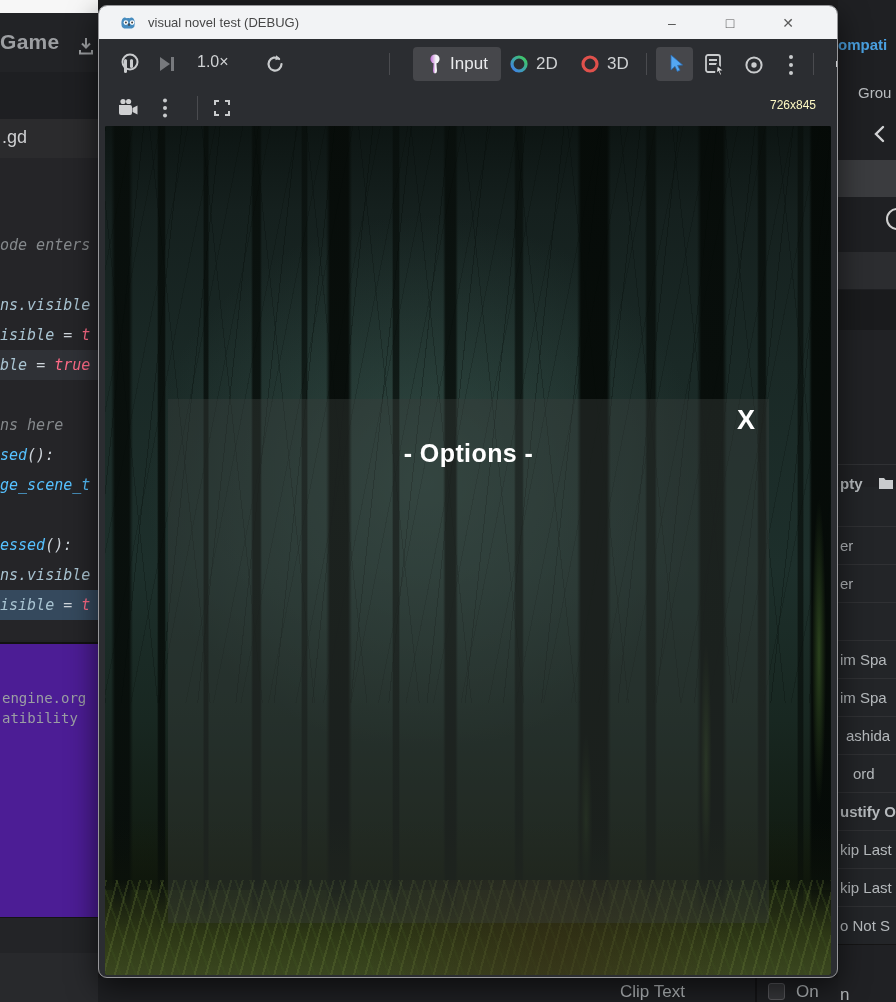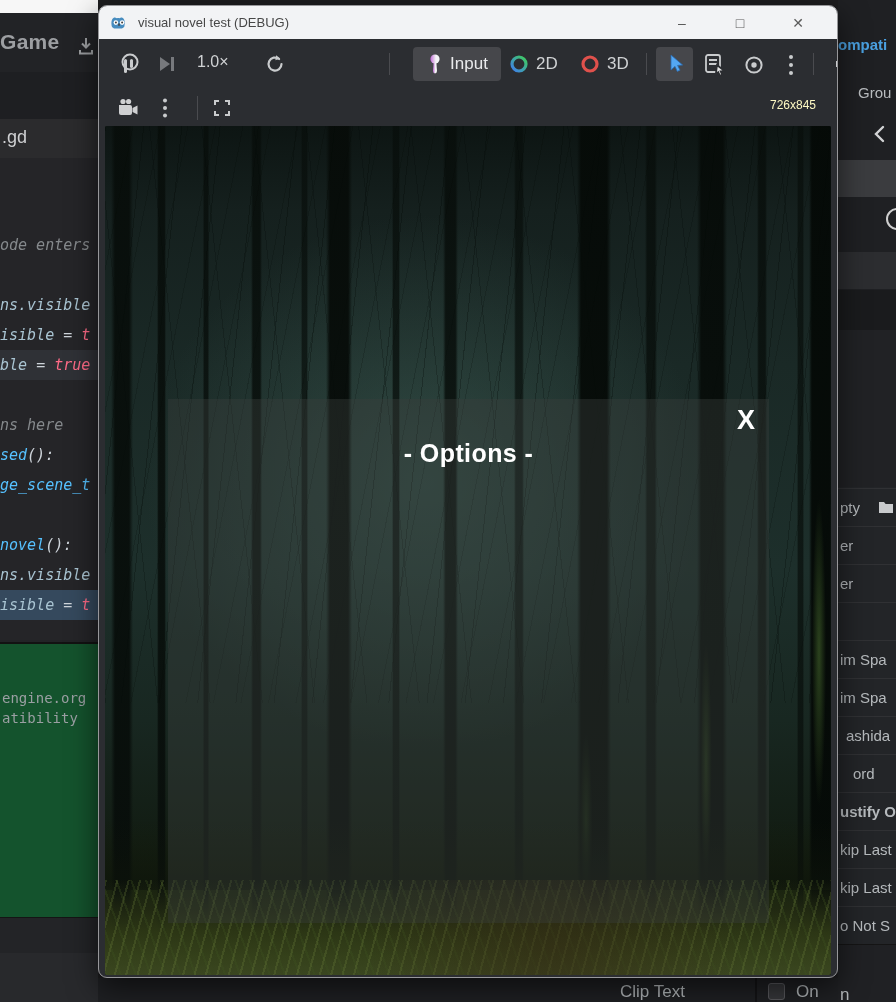--- a/index.html
+++ b/index.html
@@ -16,21 +16,21 @@
   .left-sub{left:0;top:72px;width:98px;height:47px;background:#1e1f22;}
   .file-row{left:0;top:119px;width:98px;height:39px;background:#2b2b2d;}
   .file-row span{position:absolute;left:2px;top:8px;font-size:18px;color:#cfd0d2;font-family:"Liberation Sans",sans-serif;}
   .code-zone{left:0;top:158px;width:98px;height:482px;background:#252528;}
   .code-line{position:absolute;left:0;width:98px;height:30px;line-height:30px;
              font-family:"DejaVu Sans Mono",monospace;font-size:15px;white-space:pre;overflow:hidden;font-style:italic;}
   .code-line.band{background:#2f3136;}
   .code-line.sel{background:rgba(62,92,122,.65);}
   .tok-com{color:#85898c}.tok-mem{color:#a9c4d2}.tok-op{color:#ced4da}
   .tok-kw{color:#ff6b87}.tok-fn{color:#56c1ff}
-  .output-zone{left:0;top:642px;width:98px;height:273px;background:#14532d;border-top:2px solid #121212;padding-left:44px;}
+  .output-zone{left:0;top:642px;width:98px;height:273px;background:#4c1d95;border-top:2px solid #121212;padding-left:44px;}
   .out-line{position:absolute;left:2px;font-family:"DejaVu Sans Mono",monospace;font-size:14px;color:#9b9fa3;white-space:pre;}
   .left-band2{left:0;top:917px;width:98px;height:35px;background:#232427;border-top:1px solid #151515;border-bottom:1px solid #151515;}
   .left-band3{left:0;top:953px;width:98px;height:49px;background:#28292c;}
 
   
   .right-panel{right:0;top:0;width:58px;height:1002px;background:#1f2023;overflow:hidden;}
   .renderer{left:0;top:36px;font-size:15px;font-weight:600;color:#4aa0e0;}
   .groups{left:20px;top:84px;font-size:15px;color:#b9bcbf;}
   .chev{left:34px;top:124px;}
   .rsel-band{left:0;top:160px;width:58px;height:37px;background:#3b3c3f;}
@@ -56,21 +56,21 @@
   .bdots i{position:absolute;width:3px;height:3px;background:#9aa0a3;border-radius:50%;}
   .clip-label{left:522px;top:4px;font-size:17px;color:#b5b9bc;}
   .bvline3{left:657px;top:0;width:2px;height:24px;background:#141416;}
   .clip-check{left:670px;top:5px;width:15px;height:15px;background:#37383b;border:1px solid #5a5a5e;border-radius:3px;}
   .on-label{left:698px;top:4px;font-size:17px;color:#b5b9bc;}
 
   
   .game-window{left:98px;top:5px;width:740px;height:973px;border:1px solid #97979a;border-radius:9px;
                box-shadow:0 10px 30px rgba(0,0,0,.6);display:flex;flex-direction:column;overflow:hidden;
                background:#2b2d31;box-sizing:border-box;}
-  .titlebar{height:33px;background:#f2f3f5;display:flex;align-items:center;padding:0 10px;flex:0 0 auto;}
+  .titlebar{height:33px;background:#f2f3f5;display:flex;align-items:center;padding:0 20px;flex:0 0 auto;}
   .titlebar .gicon{margin-right:9px;}
   .wtitle{font-size:13px;color:#474747;}
   .wctls{margin-left:auto;display:flex;align-items:center;}
   .wctl{width:58px;text-align:center;color:#5a5a5a;font-size:14px;cursor:default;}
   .toolbar{height:50px;background:#2b2d31;position:relative;flex:0 0 auto;}
   .toolbar2{height:37px;background:#2b2d31;position:relative;flex:0 0 auto;}
   .tdiv{position:absolute;top:14px;width:1px;height:22px;background:#4a4b4f;}
   .tbtn{position:absolute;top:8px;height:34px;border-radius:4px;display:flex;align-items:center;justify-content:center;}
   .tbtn.active{background:#46474b;}
   .tlabel{font-size:17px;color:#cfd1d3;}
@@ -142,21 +142,21 @@
   </div>
   <div class="abs code-zone"></div>
   <div id="code-lines">
       <div class="code-line" style="top: 230px;"><span class="tok-com">ode enters</span></div>
       <div class="code-line" style="top: 290px;"><span class="tok-mem">ns.visible</span></div>
       <div class="code-line" style="top: 320px;"><span class="tok-mem">isible </span><span class="tok-op">= </span><span class="tok-kw">t</span></div>
       <div class="code-line band" style="top: 350px;"><span class="tok-mem">ble </span><span class="tok-op">= </span><span class="tok-kw">true</span></div>
       <div class="code-line" style="top: 410px;"><span class="tok-com">ns here</span></div>
       <div class="code-line" style="top: 440px;"><span class="tok-fn">sed</span><span class="tok-op">():</span></div>
       <div class="code-line" style="top: 470px;"><span class="tok-fn">ge_scene_t</span></div>
-      <div class="code-line" style="top: 530px;"><span class="tok-fn">novel</span><span class="tok-op">():</span></div>
+      <div class="code-line" style="top: 530px;"><span class="tok-fn">essed</span><span class="tok-op">():</span></div>
       <div class="code-line" style="top: 560px;"><span class="tok-mem">ns.visible</span></div>
       <div class="code-line sel" style="top: 590px;"><span class="tok-mem">isible </span><span class="tok-op">= </span><span class="tok-kw">t</span></div>
     </div>
   <div class="abs output-zone">
     <span class="out-line" style="top:46px">engine.org</span>
     <span class="out-line" style="top:66px">atibility</span>
   </div>
   <div class="abs left-band2"></div>
   <div class="abs left-band3"></div>
 </div>
@@ -169,21 +169,21 @@
       <path d="M11 3 L4 10 L11 17"></path>
     </svg>
   </div>
   <div class="abs rsel-band"></div>
   <div class="abs rcircle"></div>
   <div class="abs rband-b"></div>
   <div class="abs rmid-dark"></div>
   <div class="abs rmid-light"></div>
   <div class="abs rows-zone"></div>
   <div id="insp-rows">
-      <div class="insp-row" style="top: 488px;"><span>pty</span>
+      <div class="insp-row" style="top: 464px; font-weight: bold;"><span>pty</span>
   <span class="ficon">
     <svg width="16" height="14" viewBox="0 0 16 14" fill="#c9cbcd">
       <path d="M1 2 h5 l1.6 2 H15 v9 H1 z"></path>
     </svg>
   </span>
 </div>
       <div class="insp-row" style="top: 526px;"><span>er</span></div>
       <div class="insp-row" style="top: 564px;"><span>er</span></div>
       <div class="insp-row" style="top: 602px;"><span></span></div>
       <div class="insp-row" style="top: 640px;"><span>im Spa</span></div>

